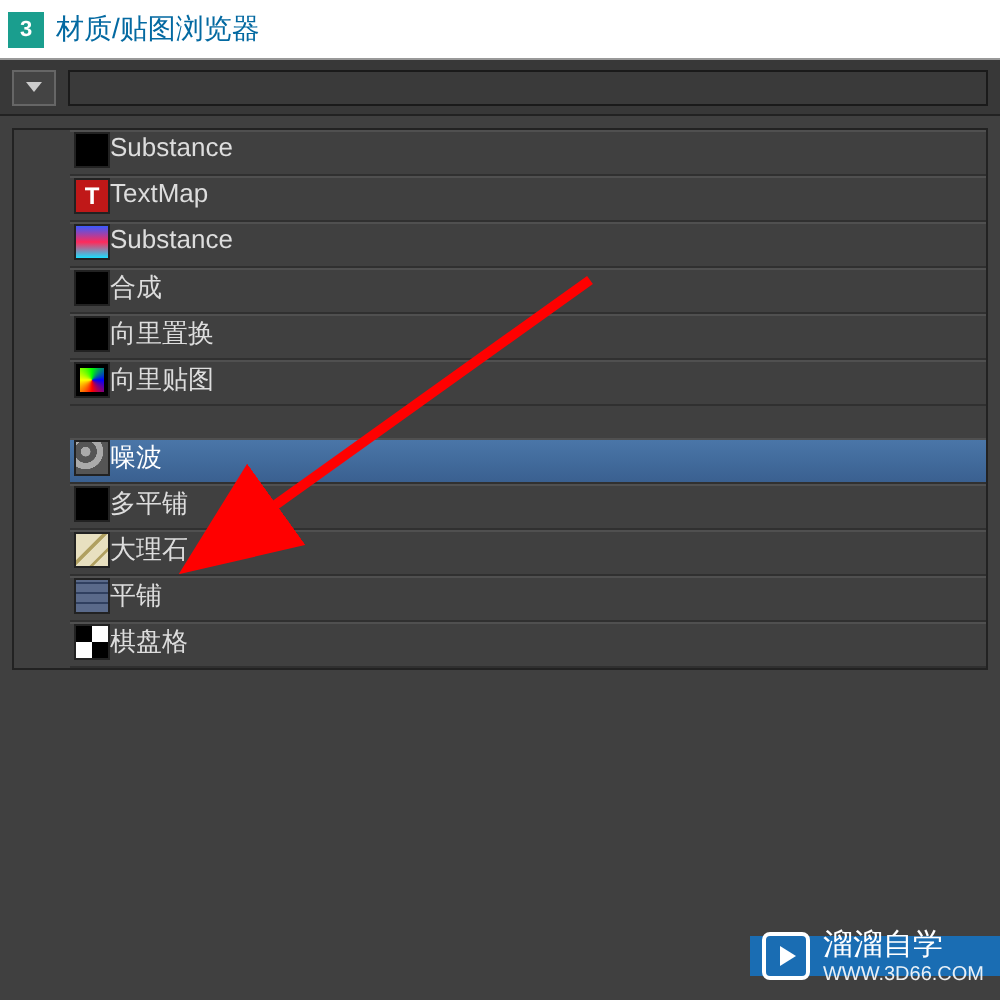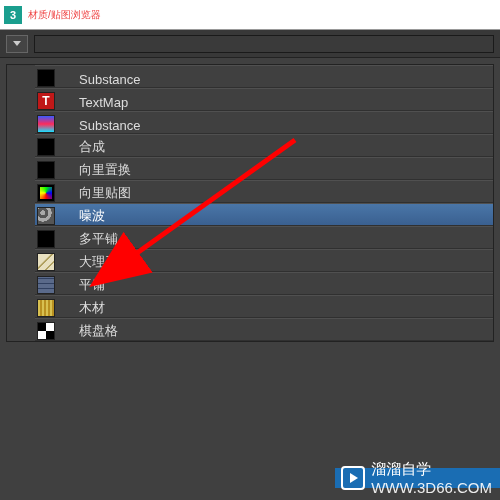--- a/index.html
+++ b/index.html
@@ -25,22 +25,22 @@
       height: 18px;
       background: #1a9e8e;
       display: flex;
       align-items: center;
       justify-content: center;
       color: #fff;
       font-size: 11px;
       font-weight: bold;
     }
     .title-text {
-      font-size: 10px;
-      color: #ef4444;
+      font-size: 14px;
+      color: #0369a1;
     }
     .toolbar {
       background: #383838;
       height: 28px;
       display: flex;
       align-items: center;
       padding: 0 6px;
       border-bottom: 1px solid #222;
     }
     .dropdown-btn {
@@ -73,30 +73,31 @@
       height: calc(500px - 58px);
       padding: 6px;
     }
     .list-inner {
       border: 1px solid #222;
       background: #404040;
       padding-left: 28px;
     }
     .list-item {
       display: flex;
-      align-items: flex-end;
+      align-items: flex-start;
       height: 23px;
       border-bottom: 1px solid #303030;
       border-top: 1px solid #505050;
-      gap: 24px;
+      gap: 0;
       padding-left: 2px;
       cursor: pointer;
     }
     .list-item.selected {
       background: linear-gradient(#4a76a8, #3a6090);
+      margin-top: 16px;
     }
     .item-icon {
       width: 18px;
       height: 18px;
       background: #000;
       flex-shrink: 0;
       border: 1px solid #222;
       display: flex;
       align-items: center;
       justify-content: center;
@@ -155,21 +156,21 @@
       align-items: center;
       justify-content: center;
     }
     .watermark-icon:after {
       content: "";
       border-left: 8px solid #fff;
       border-top: 5px solid transparent;
       border-bottom: 5px solid transparent;
       margin-left: 2px;
     }
-    .watermark-sub { font-size: 15px; opacity: .9; display:block; }
+    .watermark-sub { font-size: 10px; opacity: .9; display:block; }
   </style>
 </head>
 <body>
 
 <div class="title-bar">
   <div class="app-icon">3</div>
   <div class="title-text">材质/贴图浏览器</div>
 </div>
 
 <div class="toolbar">
@@ -211,24 +212,20 @@
         <div class="item-icon icon-multitile"></div>
         <span class="item-label">多平铺</span>
       </div>
       <div class="list-item">
         <div class="item-icon icon-marble"></div>
         <span class="item-label">大理石</span>
       </div>
       <div class="list-item">
         <div class="item-icon icon-tiles"></div>
         <span class="item-label">平铺</span>
-      </div>
-      <div class="list-item">
-        <div class="item-icon icon-wood"></div>
-        <span class="item-label">木材</span>
       </div>
       <div class="list-item">
         <div class="item-icon icon-checker"></div>
         <span class="item-label">棋盘格</span>
       </div>
     </div>
 </div>
 
 <svg class="arrow" width="500" height="500" style="left:0;top:0">
   <defs>

